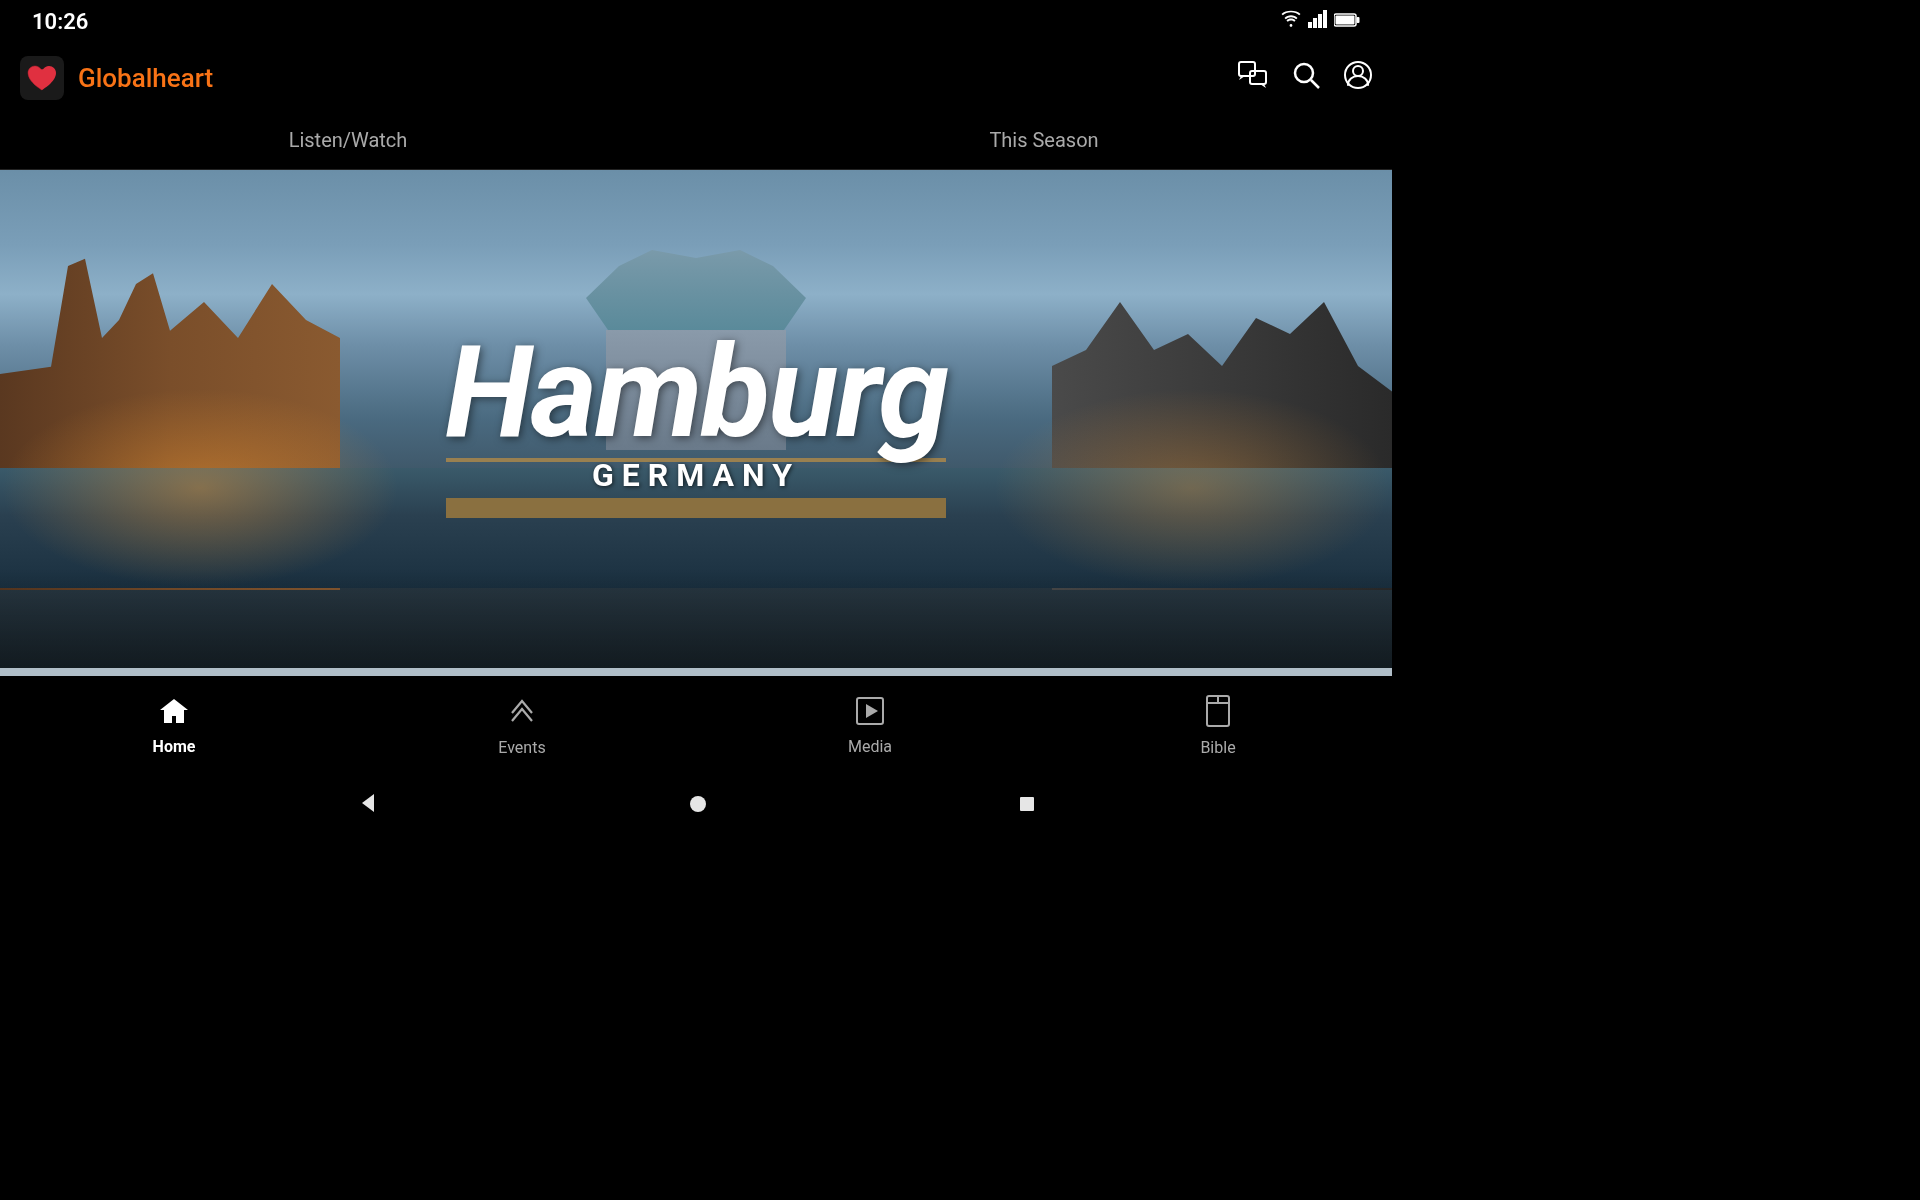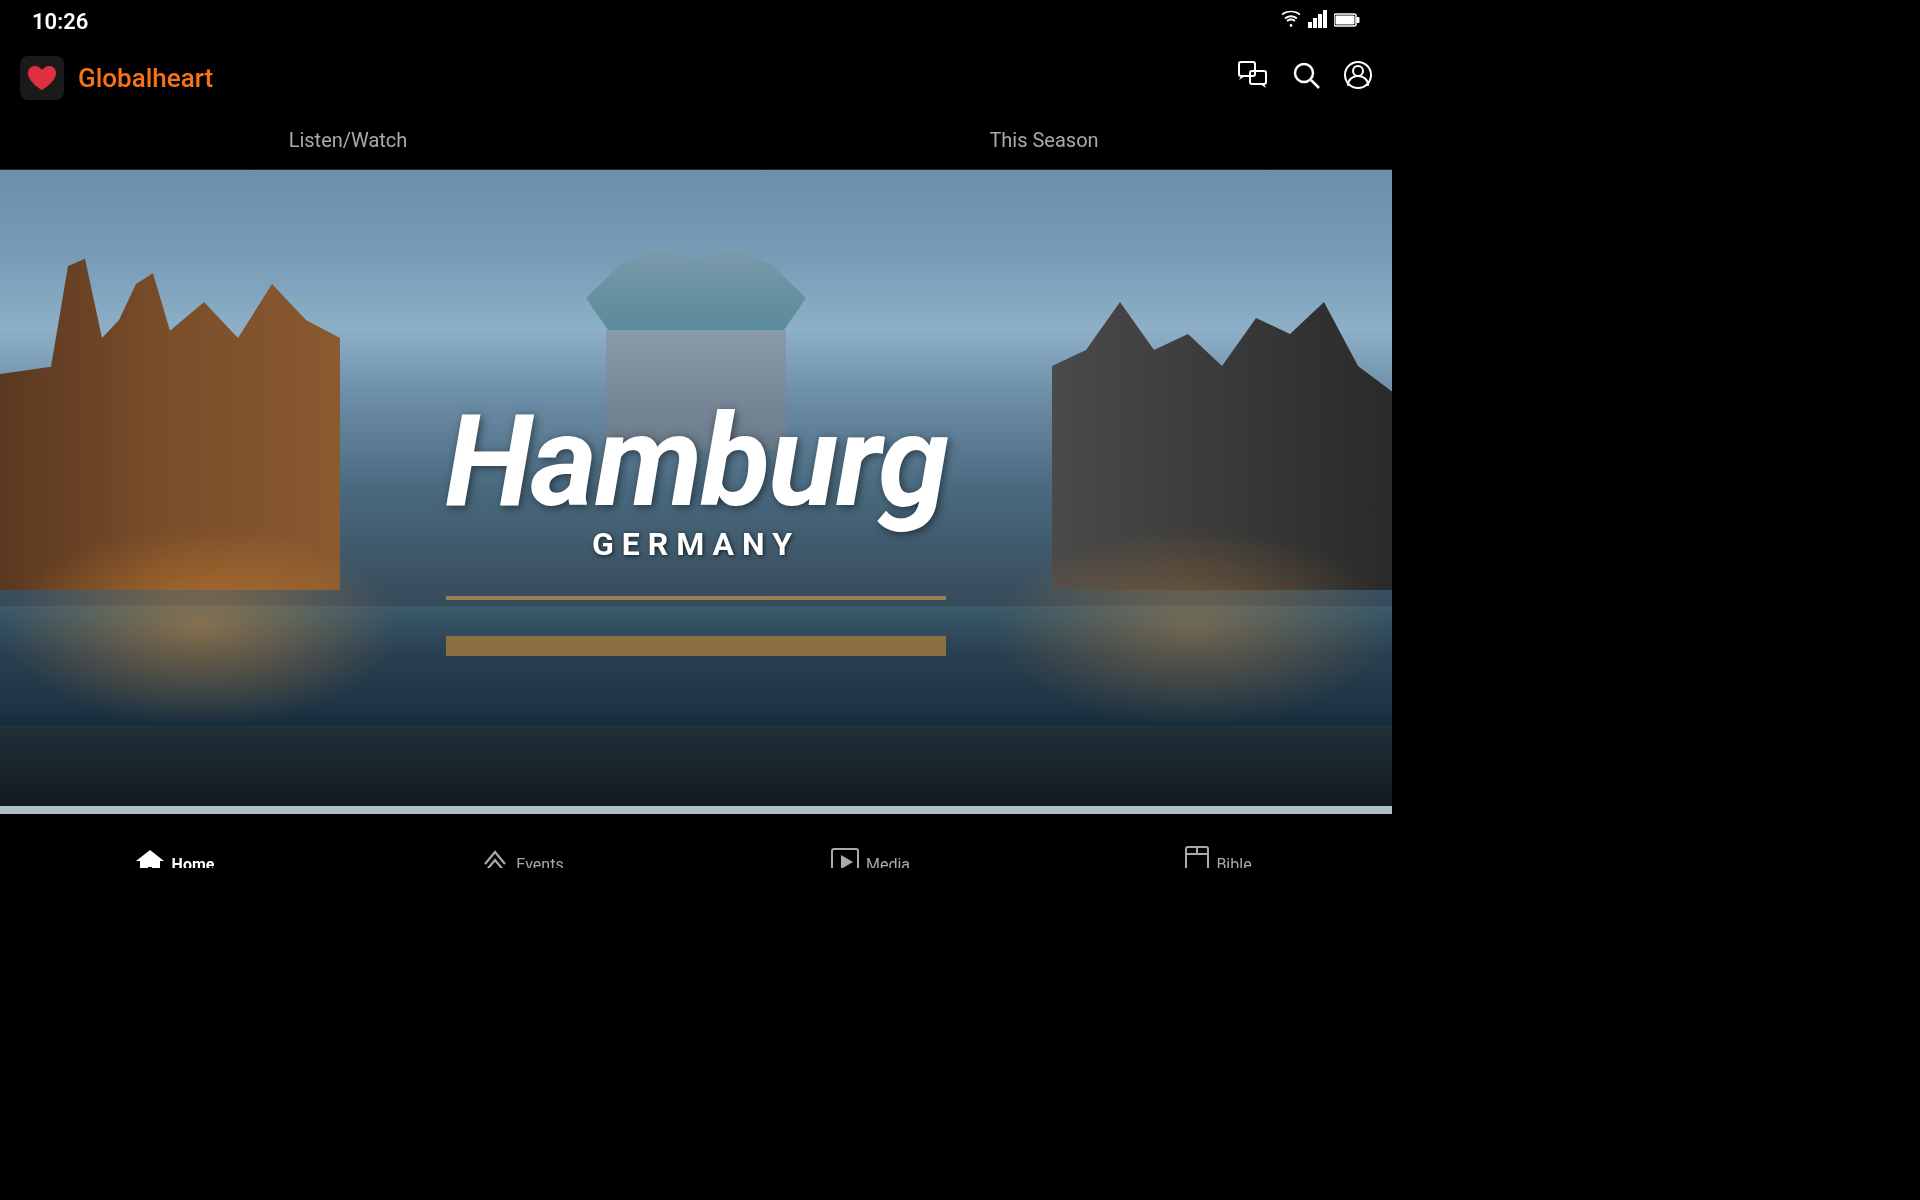--- a/index.html
+++ b/index.html
@@ -115,21 +115,21 @@
       left: 0;
       right: 0;
       height: 3px;
       background: #fff;
     }
 
     
     #hero {
       position: relative;
       width: 100%;
-      height: 636px;
+      height: 498px;
       overflow: hidden;
     }
 
     #hero-bg {
       width: 100%;
       height: 100%;
       background: linear-gradient(
         to bottom,
         #6b8fa8 0%,
         #7a9eb8 15%,
@@ -300,20 +300,21 @@
     #bottom-nav {
       display: flex;
       background: #000;
       height: 100px;
       align-items: center;
     }
 
     .nav-item {
       flex: 1;
       display: flex;
+      flex-direction: column;
       align-items: center;
       justify-content: center;
       gap: 6px;
       cursor: pointer;
       color: #aaa;
       padding: 8px 0;
     }
 
     .nav-item.active {
       color: #fff;

